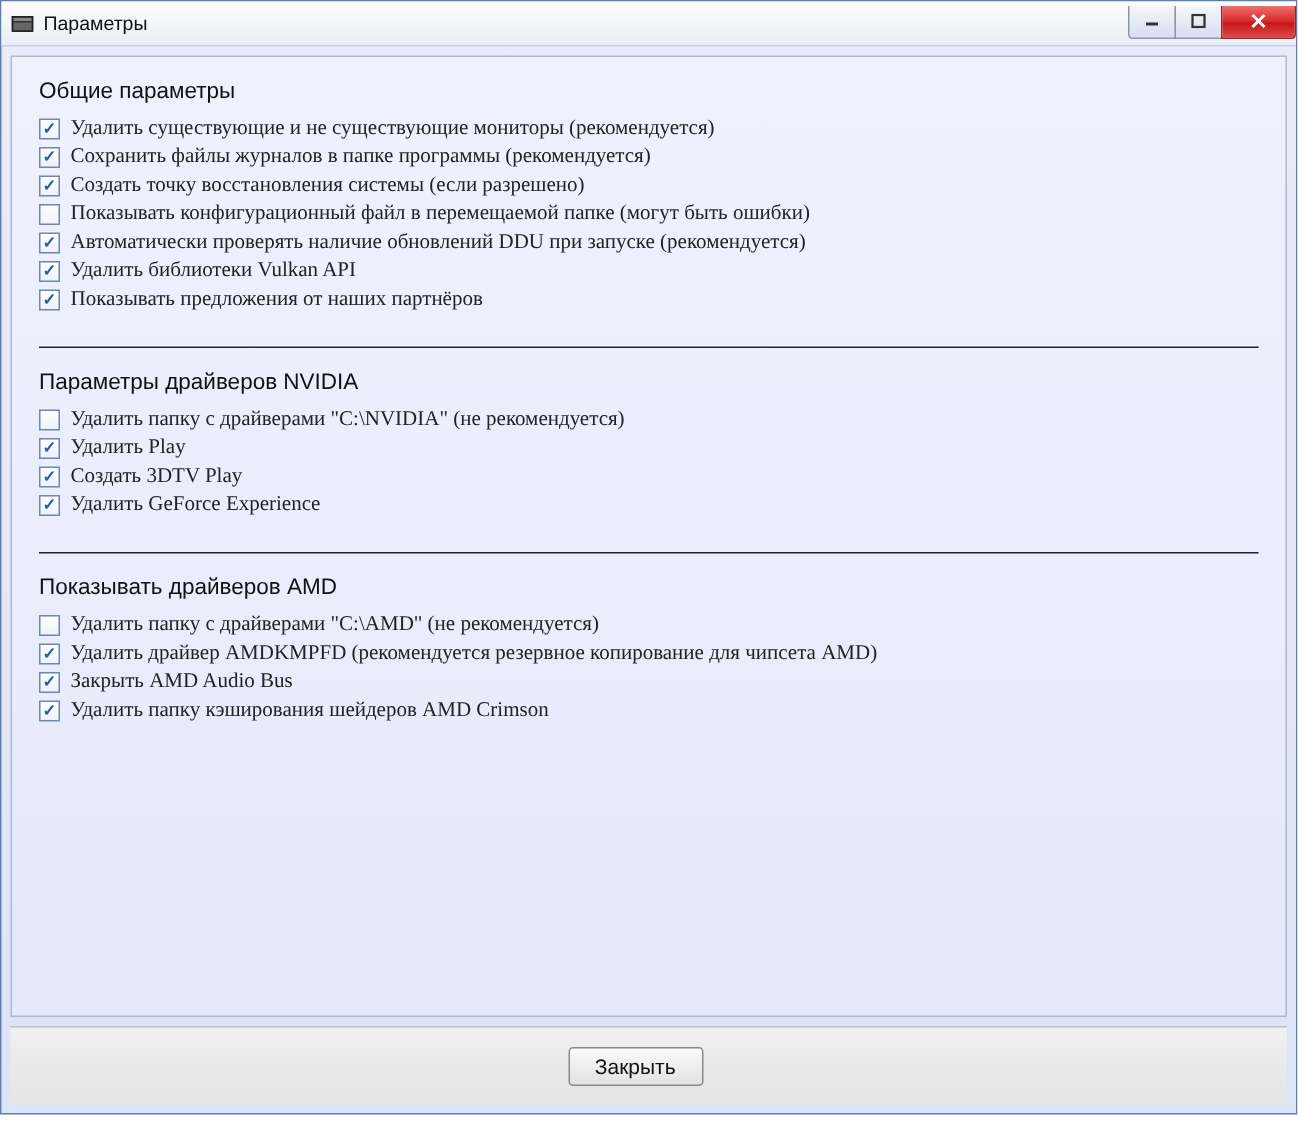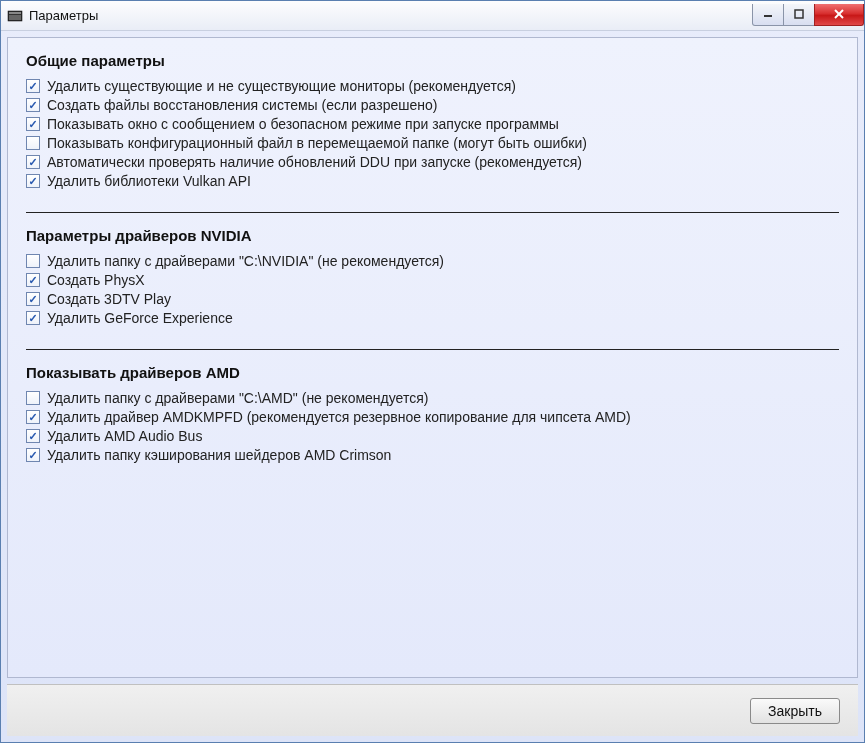--- a/index.html
+++ b/index.html
@@ -54,30 +54,31 @@
   .content-frame {
     flex: 1;
     margin: 6px;
     border: 1px solid #b0b8d0;
     background: linear-gradient(to bottom, #eff2fd, #e4e9fb);
     padding: 14px 18px 10px 18px;
     display: flex;
     flex-direction: column;
   }
   .section-title {
-    font-weight: bold;
+    font-weight: normal;
     font-size: 15px;
     color: #111;
     margin-bottom: 6px;
   }
   .checkbox-row {
     display: flex;
     align-items: center;
     margin: 3px 0;
     color: #222;
+    font-family: Liberation Serif, serif;
   }
   .cb {
     width: 14px; height: 14px;
     border: 1px solid #6f86b0;
     background: linear-gradient(to bottom, #fff, #eef2fa);
     margin-right: 7px;
     display: inline-flex;
     align-items: center;
     justify-content: center;
     font-size: 11px;
@@ -89,21 +90,21 @@
   .divider {
     border: none;
     border-top: 1px solid #222;
     margin: 20px 0 14px 0;
   }
   .bottom-bar {
     height: 52px;
     background: linear-gradient(to bottom, #f0f0f0, #e4e4e4);
     border-top: 1px solid #c0c0c0;
     display: flex;
-    justify-content: flex-end;
+    justify-content: center;
     align-items: center;
     padding-right: 18px;
     margin: 0 6px 6px 6px;
   }
   .close-btn {
     min-width: 90px;
     padding: 4px 16px;
     font-size: 14px;
     border: 1px solid #8a8a8a;
     border-radius: 3px;
@@ -150,51 +151,55 @@
   <div class="content-frame">
 
     <div class="section-title">Общие параметры</div>
     <div id="general-list">
         <div class="checkbox-row">
           <span class="cb checked"></span>
           <span>Удалить существующие и не существующие мониторы (рекомендуется)</span>
         </div>
         <div class="checkbox-row">
           <span class="cb checked"></span>
-          <span>Создать файлы восстановления системы (если разрешено)</span>
-        </div>
-        <div class="checkbox-row">
-          <span class="cb checked"></span>
-          <span>Показывать окно с сообщением о безопасном режиме при запуске программы</span>
+          <span>Сохранить файлы журналов в папке программы (рекомендуется)</span>
+        </div>
+        <div class="checkbox-row">
+          <span class="cb checked"></span>
+          <span>Создать точку восстановления системы (если разрешено)</span>
         </div>
         <div class="checkbox-row">
           <span class="cb"></span>
           <span>Показывать конфигурационный файл в перемещаемой папке (могут быть ошибки)</span>
         </div>
         <div class="checkbox-row">
           <span class="cb checked"></span>
           <span>Автоматически проверять наличие обновлений DDU при запуске (рекомендуется)</span>
         </div>
         <div class="checkbox-row">
           <span class="cb checked"></span>
           <span>Удалить библиотеки Vulkan API</span>
         </div>
+        <div class="checkbox-row">
+          <span class="cb checked"></span>
+          <span>Показывать предложения от наших партнёров</span>
+        </div>
       </div>
 
     <hr class="divider">
 
     <div class="section-title">Параметры драйверов NVIDIA</div>
     <div id="nvidia-list">
         <div class="checkbox-row">
           <span class="cb"></span>
           <span>Удалить папку с драйверами "C:\NVIDIA" (не рекомендуется)</span>
         </div>
         <div class="checkbox-row">
           <span class="cb checked"></span>
-          <span>Создать PhysX</span>
+          <span>Удалить Play</span>
         </div>
         <div class="checkbox-row">
           <span class="cb checked"></span>
           <span>Создать 3DTV Play</span>
         </div>
         <div class="checkbox-row">
           <span class="cb checked"></span>
           <span>Удалить GeForce Experience</span>
         </div>
       </div>
@@ -206,21 +211,21 @@
         <div class="checkbox-row">
           <span class="cb"></span>
           <span>Удалить папку с драйверами "C:\AMD" (не рекомендуется)</span>
         </div>
         <div class="checkbox-row">
           <span class="cb checked"></span>
           <span>Удалить драйвер AMDKMPFD (рекомендуется резервное копирование для чипсета AMD)</span>
         </div>
         <div class="checkbox-row">
           <span class="cb checked"></span>
-          <span>Удалить AMD Audio Bus</span>
+          <span>Закрыть AMD Audio Bus</span>
         </div>
         <div class="checkbox-row">
           <span class="cb checked"></span>
           <span>Удалить папку кэширования шейдеров AMD Crimson</span>
         </div>
       </div>
 
     <div class="spacer"></div>
   </div>
 

